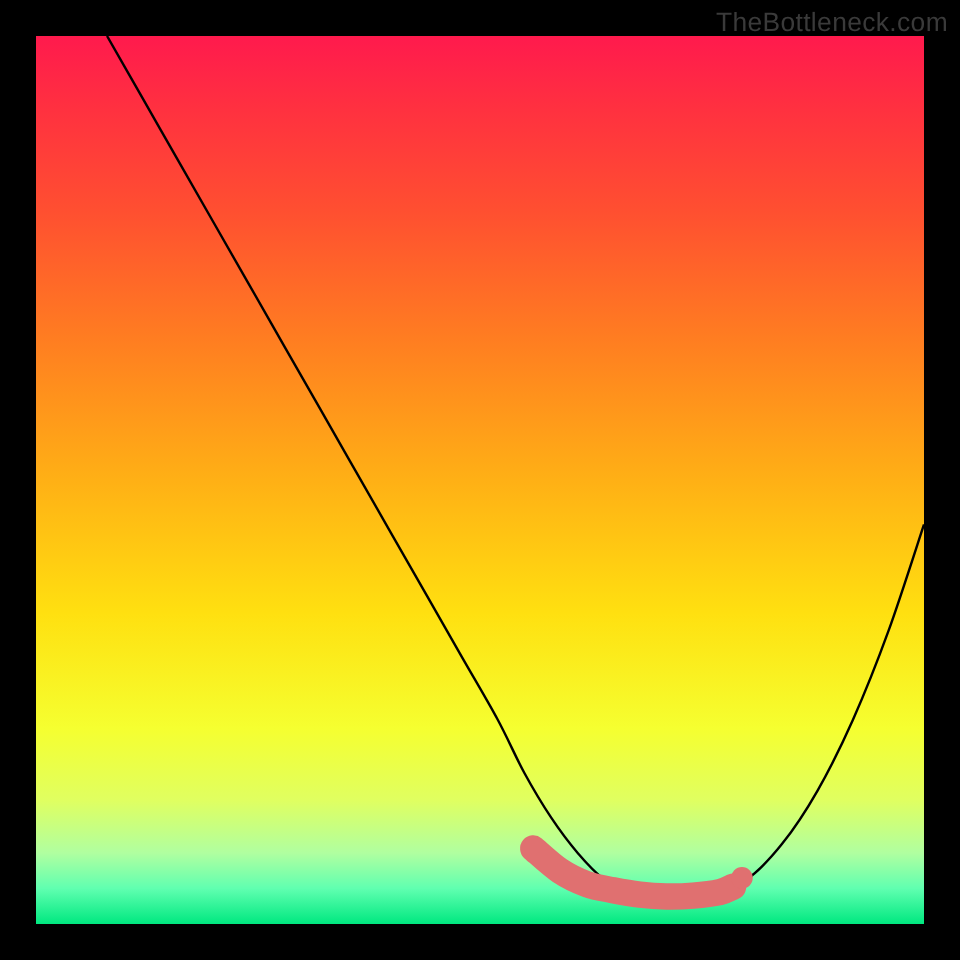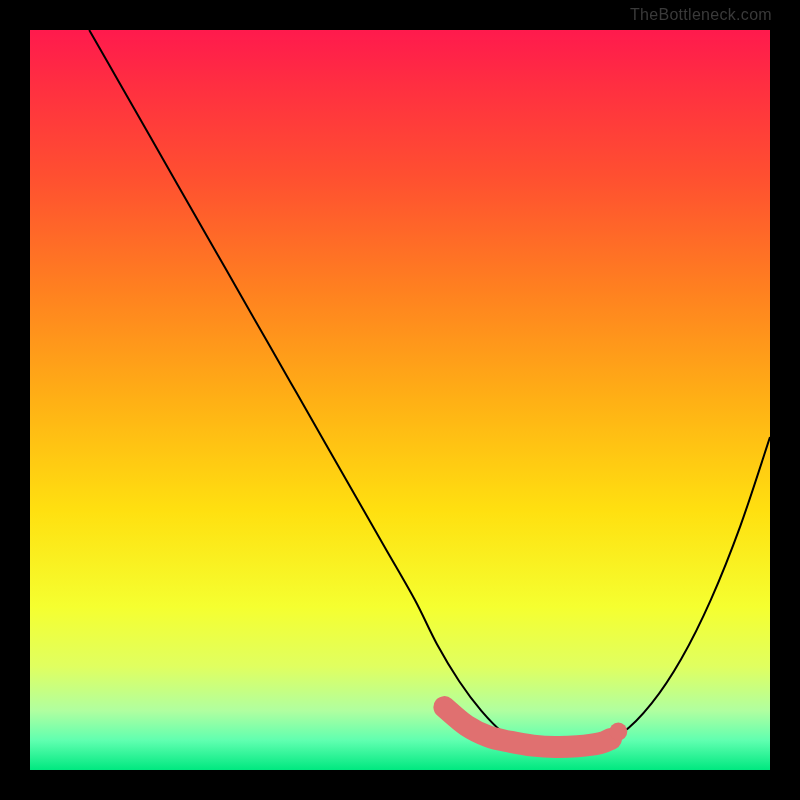--- a/index.html
+++ b/index.html
@@ -25,24 +25,24 @@
       #ffe010 65%,
       #f5ff30 78%,
       #e0ff60 86%,
       #b0ffa0 92%,
       #60ffb0 96%,
       #00e880 100%);
   }
   .watermark {
     position: absolute;
     top: 6px;
-    right: 28px;
+    right: 10px;
     color: #3a3a3a;
     font-family: Arial, Helvetica, sans-serif;
-    font-size: 16px;
+    font-size: 22px;
     font-weight: 500;
     letter-spacing: 0.3px;
   }
   svg.overlay {
     position: absolute;
     left: 0; top: 0;
     width: 740px; height: 740px;
   }
 </style>
 </head>

